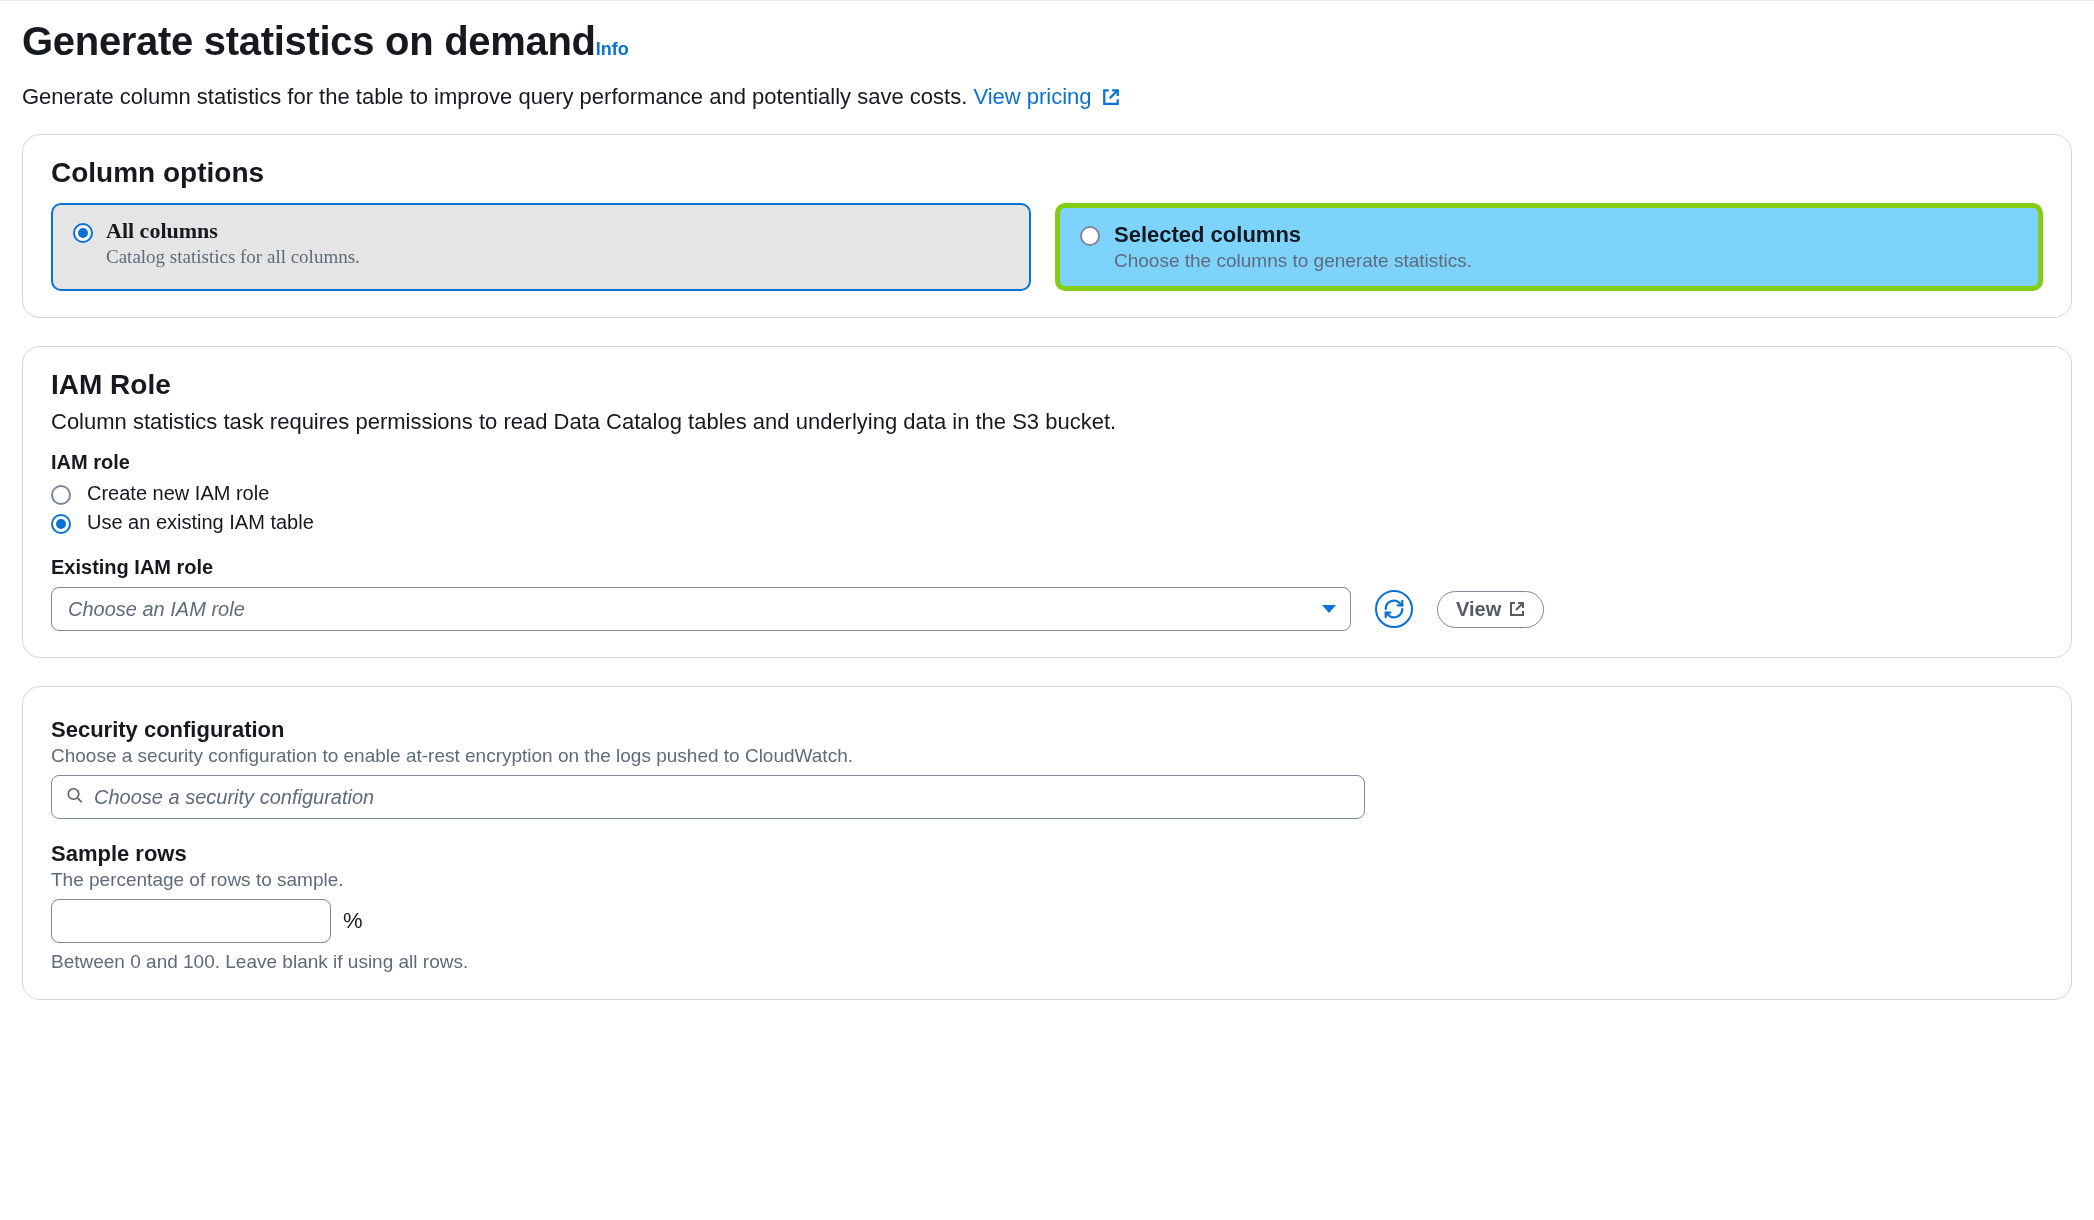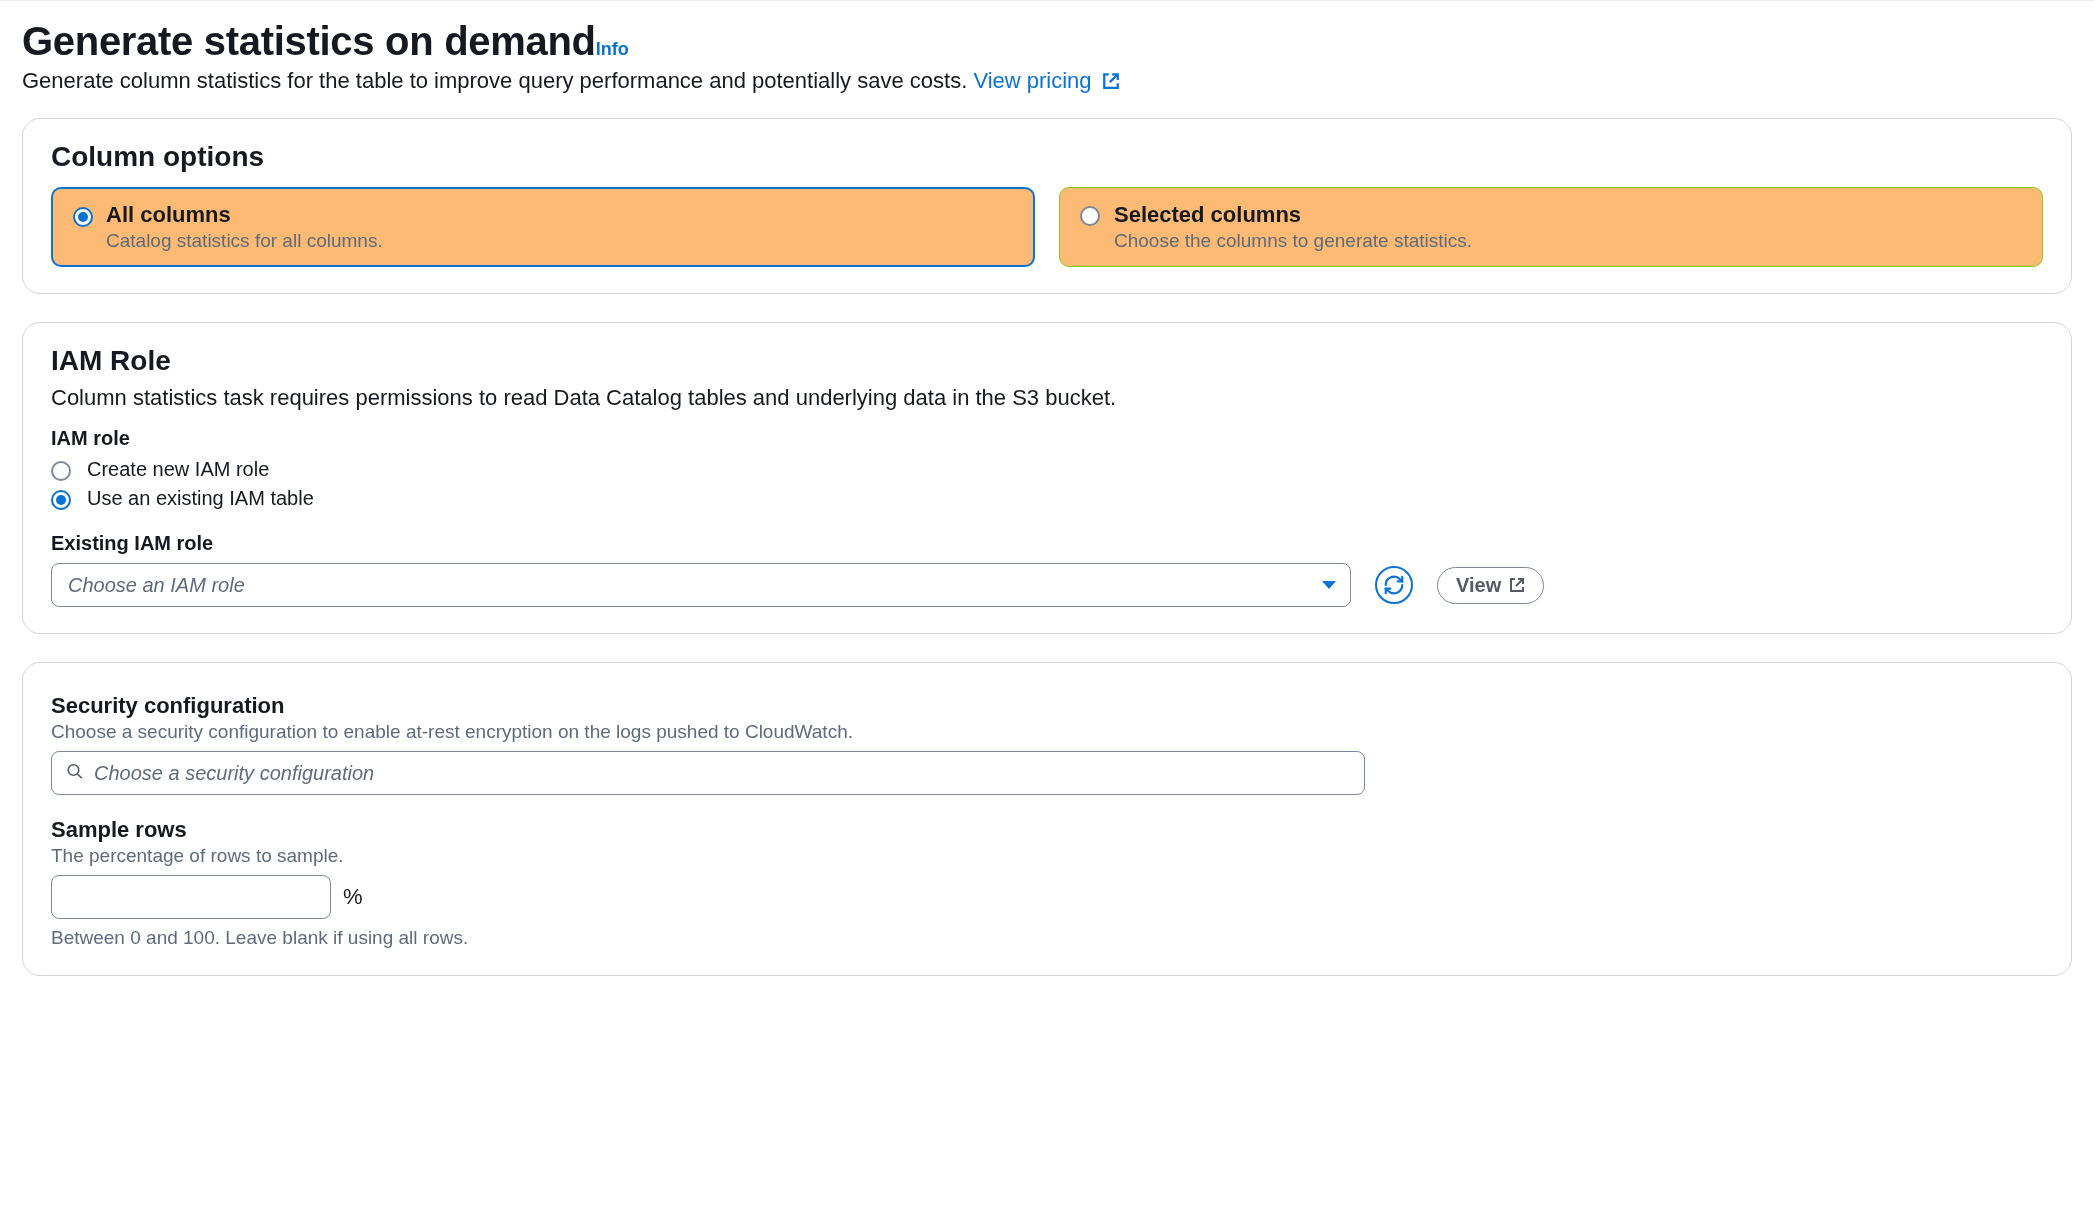--- a/index.html
+++ b/index.html
@@ -15,36 +15,36 @@
     padding: 18px 22px 30px 22px;
     border-top: 1px solid #e9ebed;
     width: 2094px;
   }
   .page-title-row { display: flex; align-items: baseline; gap: 0; }
   h1.page-title {
     font-size: 40px; font-weight: 700; margin: 0 0 4px 0;
     letter-spacing: -0.3px;
   }
   .info-link { color: #0972d3; font-size: 18px; font-weight: 600; cursor: pointer; }
-  .page-desc { font-size: 22px; color: #16191f; margin: 0 0 22px 0; }
+  .page-desc { font-size: 22px; color: #16191f; margin: 16px 0 22px 0; }
   .page-desc a { color: #0972d3; text-decoration: none; }
   .ext-icon { display:inline-block; vertical-align: -2px; margin-left: 4px; }
   .panel {
     border: 1px solid #d1d5db; border-radius: 18px; padding: 22px 28px 26px 28px;
     margin-bottom: 28px; background: #fff;
   }
   .panel-title { font-size: 28px; font-weight: 700; margin: 0 0 14px 0; }
   .panel-subdesc { font-size: 22px; color: #16191f; margin: -6px 0 16px 0; }
   .tiles { display: flex; gap: 24px; }
   .tile {
-    flex: 1; border: 1px solid #84cc16; border-radius: 10px;
+    flex: 1; border: 5px solid #84cc16; border-radius: 10px;
     padding: 14px 18px 14px 54px; position: relative; cursor: pointer;
-    background: #fdba74;
-  }
-  .tile.selected { border: 2px solid #0972d3; background: #fdba74; padding: 13px 17px 13px 53px;}
+    background: #7dd3fc;
+  }
+  .tile.selected { border: 2px solid #0972d3; background: #e5e5e5; padding: 13px 17px 13px 53px; font-family: Liberation Serif, serif;}
   .tile .radio-dot {
     position: absolute; left: 20px; top: 18px; width: 20px; height: 20px;
     border: 2px solid #7d8998; border-radius: 50%; background:#fff;
   }
   .tile.selected .radio-dot { border-color: #0972d3; }
   .tile.selected .radio-dot::after {
     content:""; position:absolute; left:3px; top:3px; width:10px; height:10px;
     background:#0972d3; border-radius:50%;
   }
   .tile-title { font-size: 22px; font-weight: 600; }

